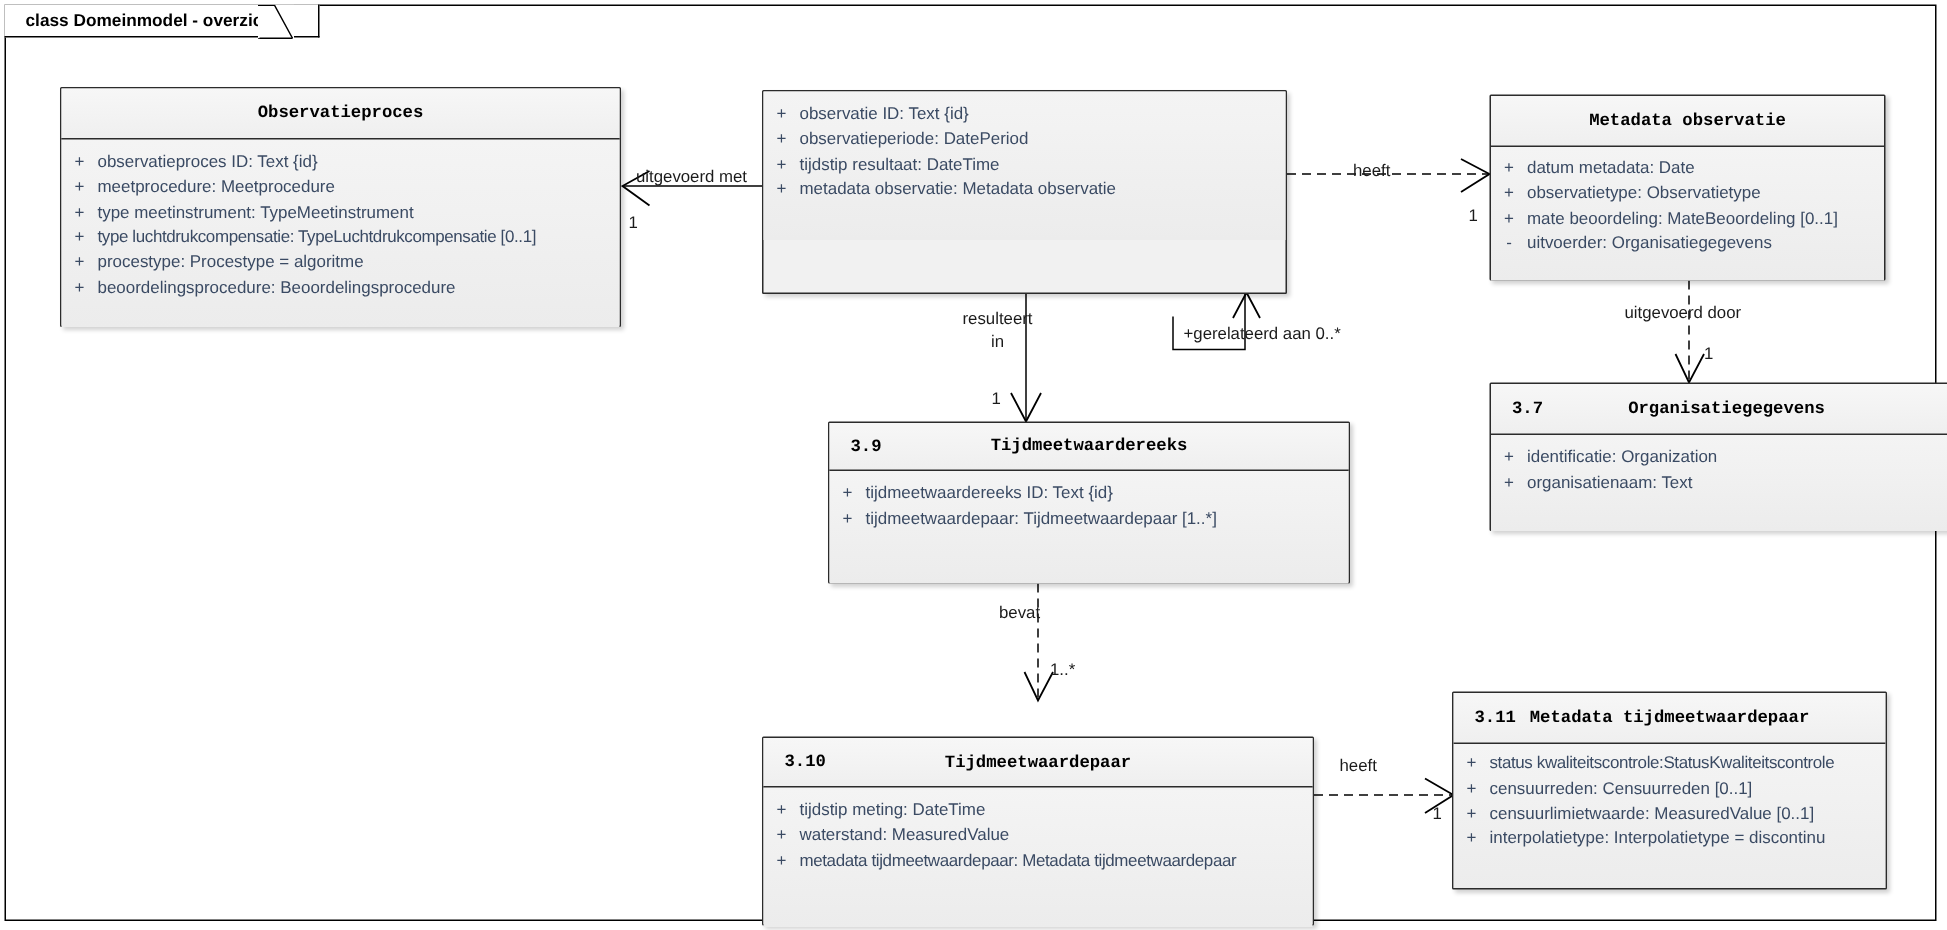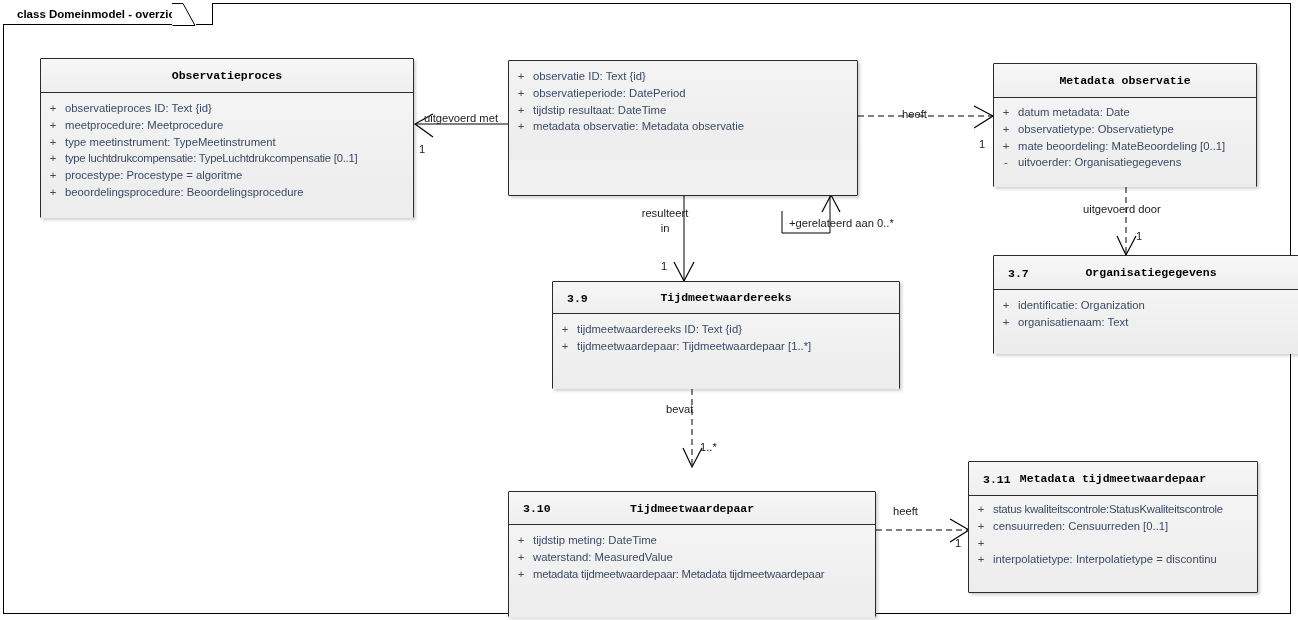--- a/index.html
+++ b/index.html
@@ -365,20 +365,21 @@
       <div class="attr tight">
         <span class="vis">+</span>
         <span class="sig">status kwaliteitscontrole:StatusKwaliteitscontrole</span>
       </div>
       <div class="attr">
         <span class="vis">+</span>
         <span class="sig">censuurreden: Censuurreden [0..1]</span>
       </div>
       <div class="attr">
         <span class="vis">+</span>
+        <span class="sig">censuurlimietwaarde: MeasuredValue [0..1]</span>
       </div>
       <div class="attr">
         <span class="vis">+</span>
         <span class="sig">interpolatietype: Interpolatietype = discontinu</span>
       </div>
     </div>
   </div>
 
 </div>
 

